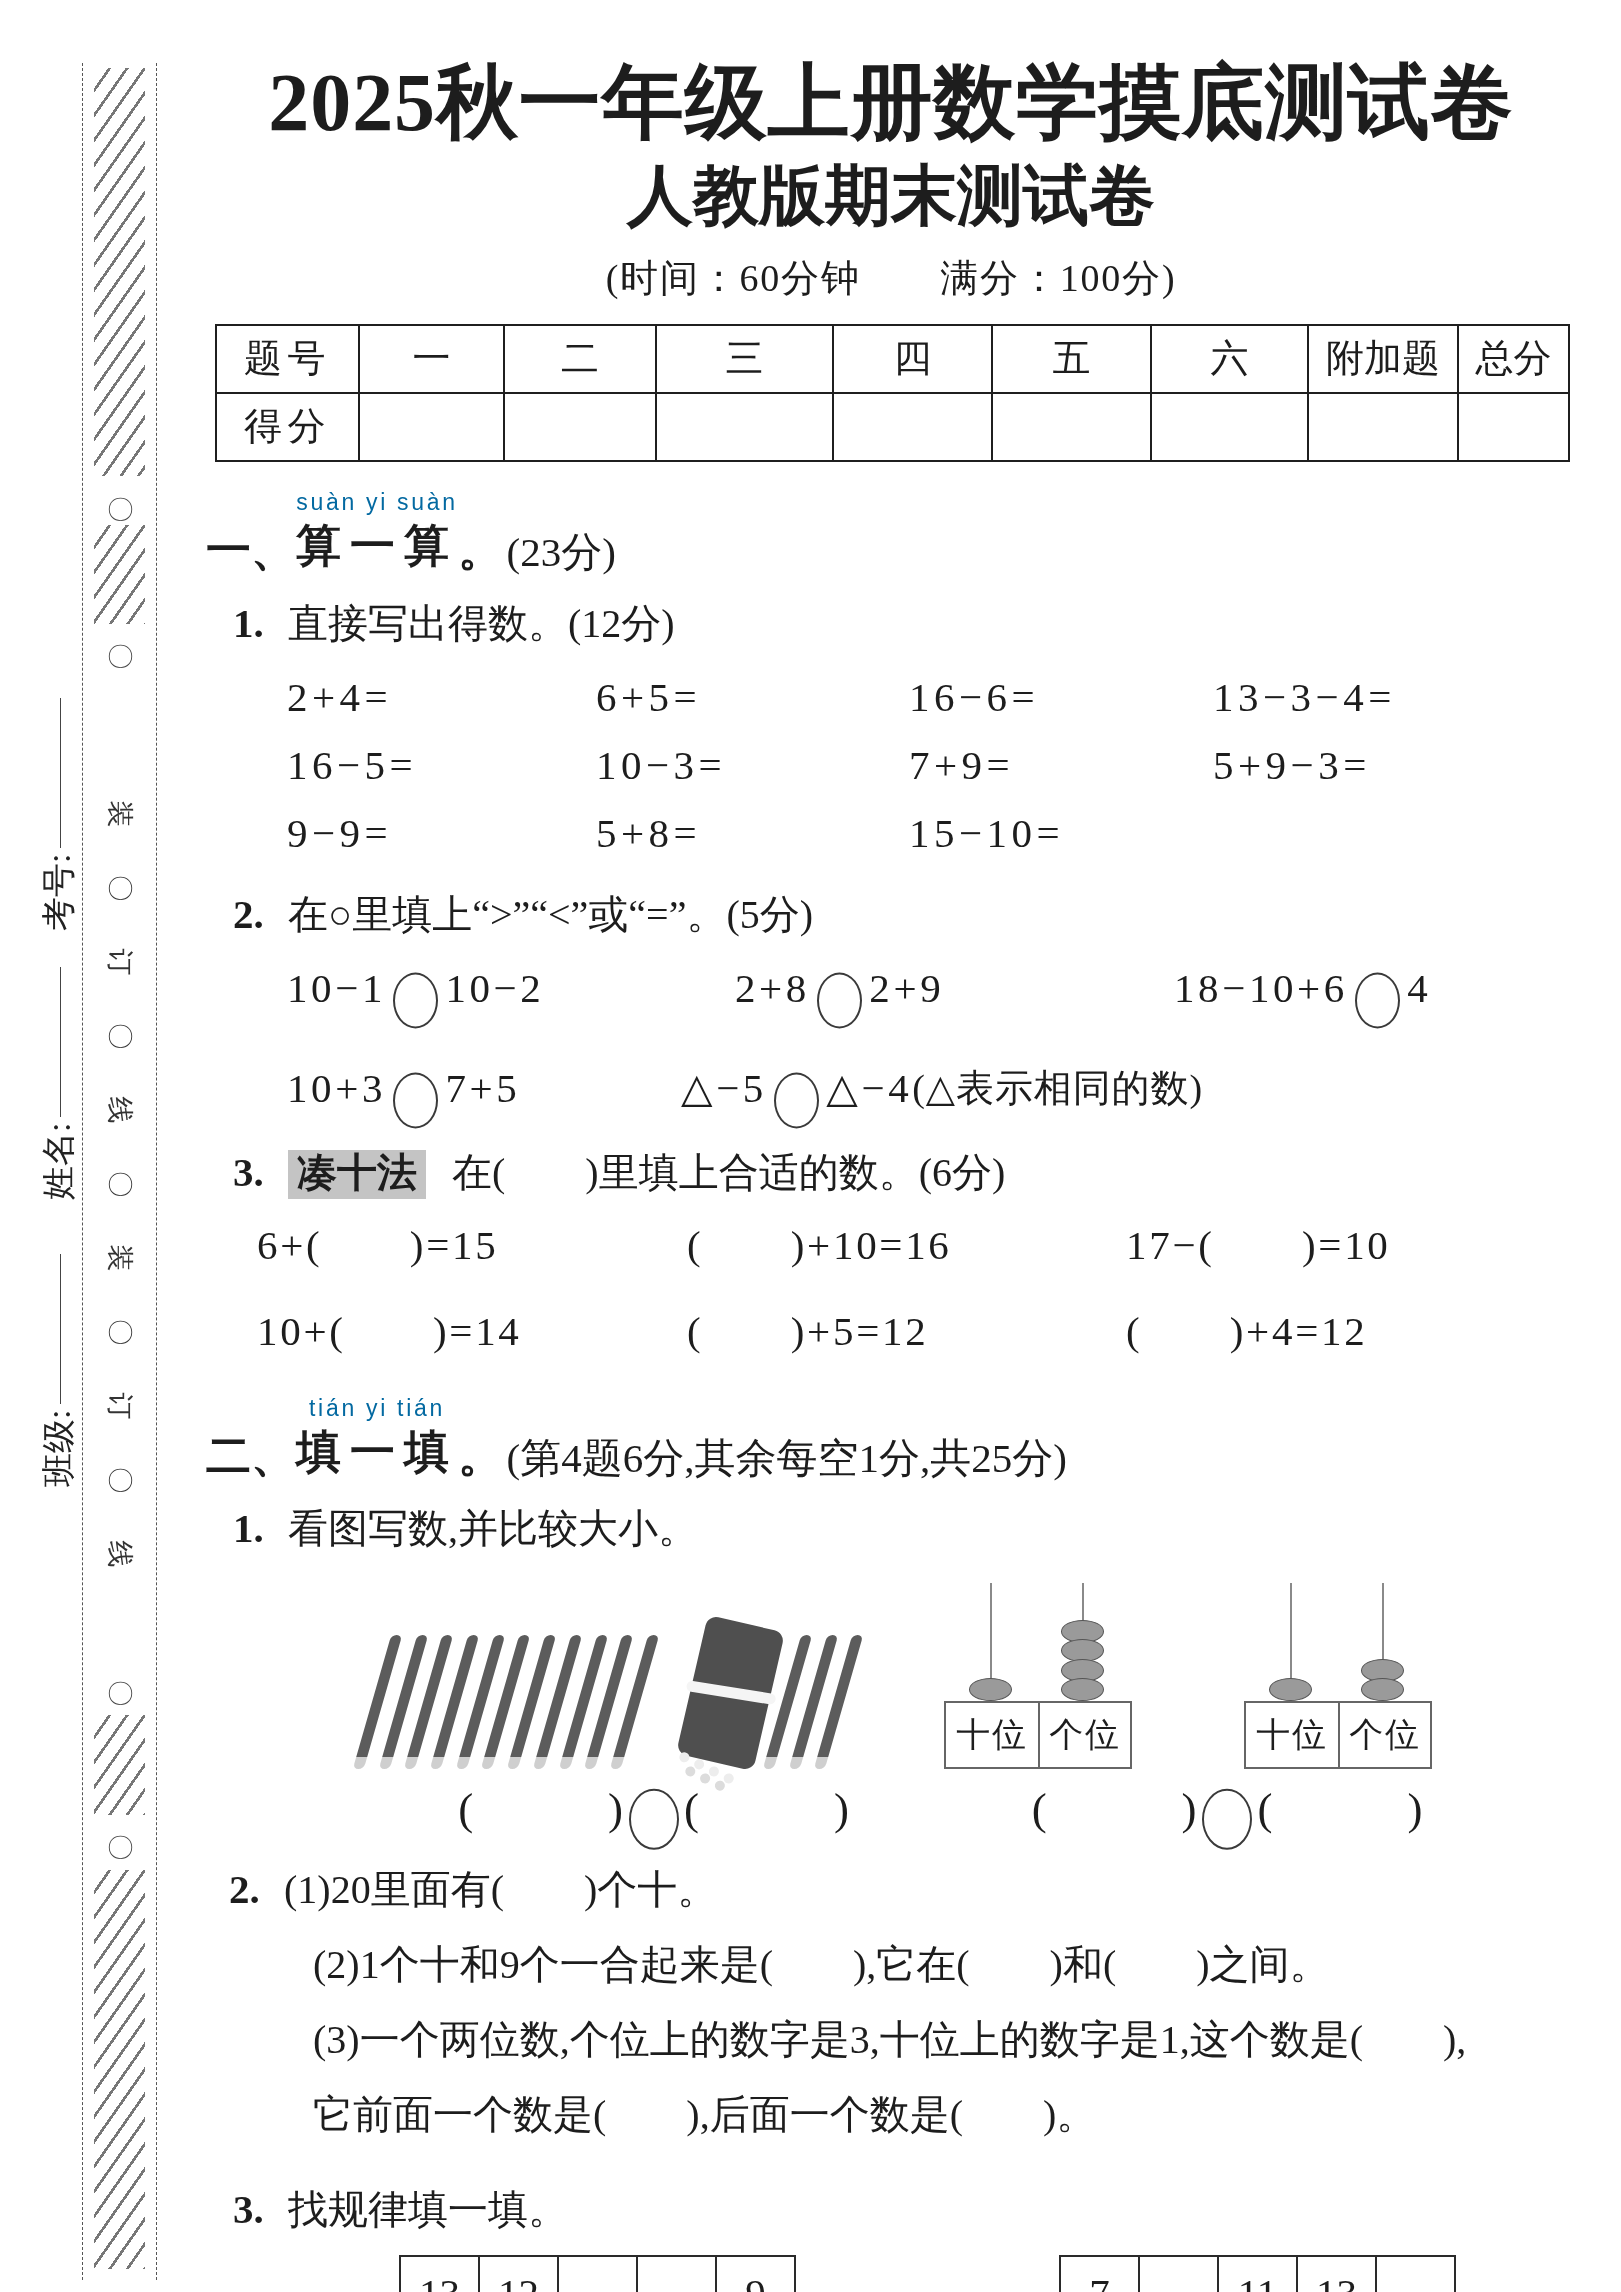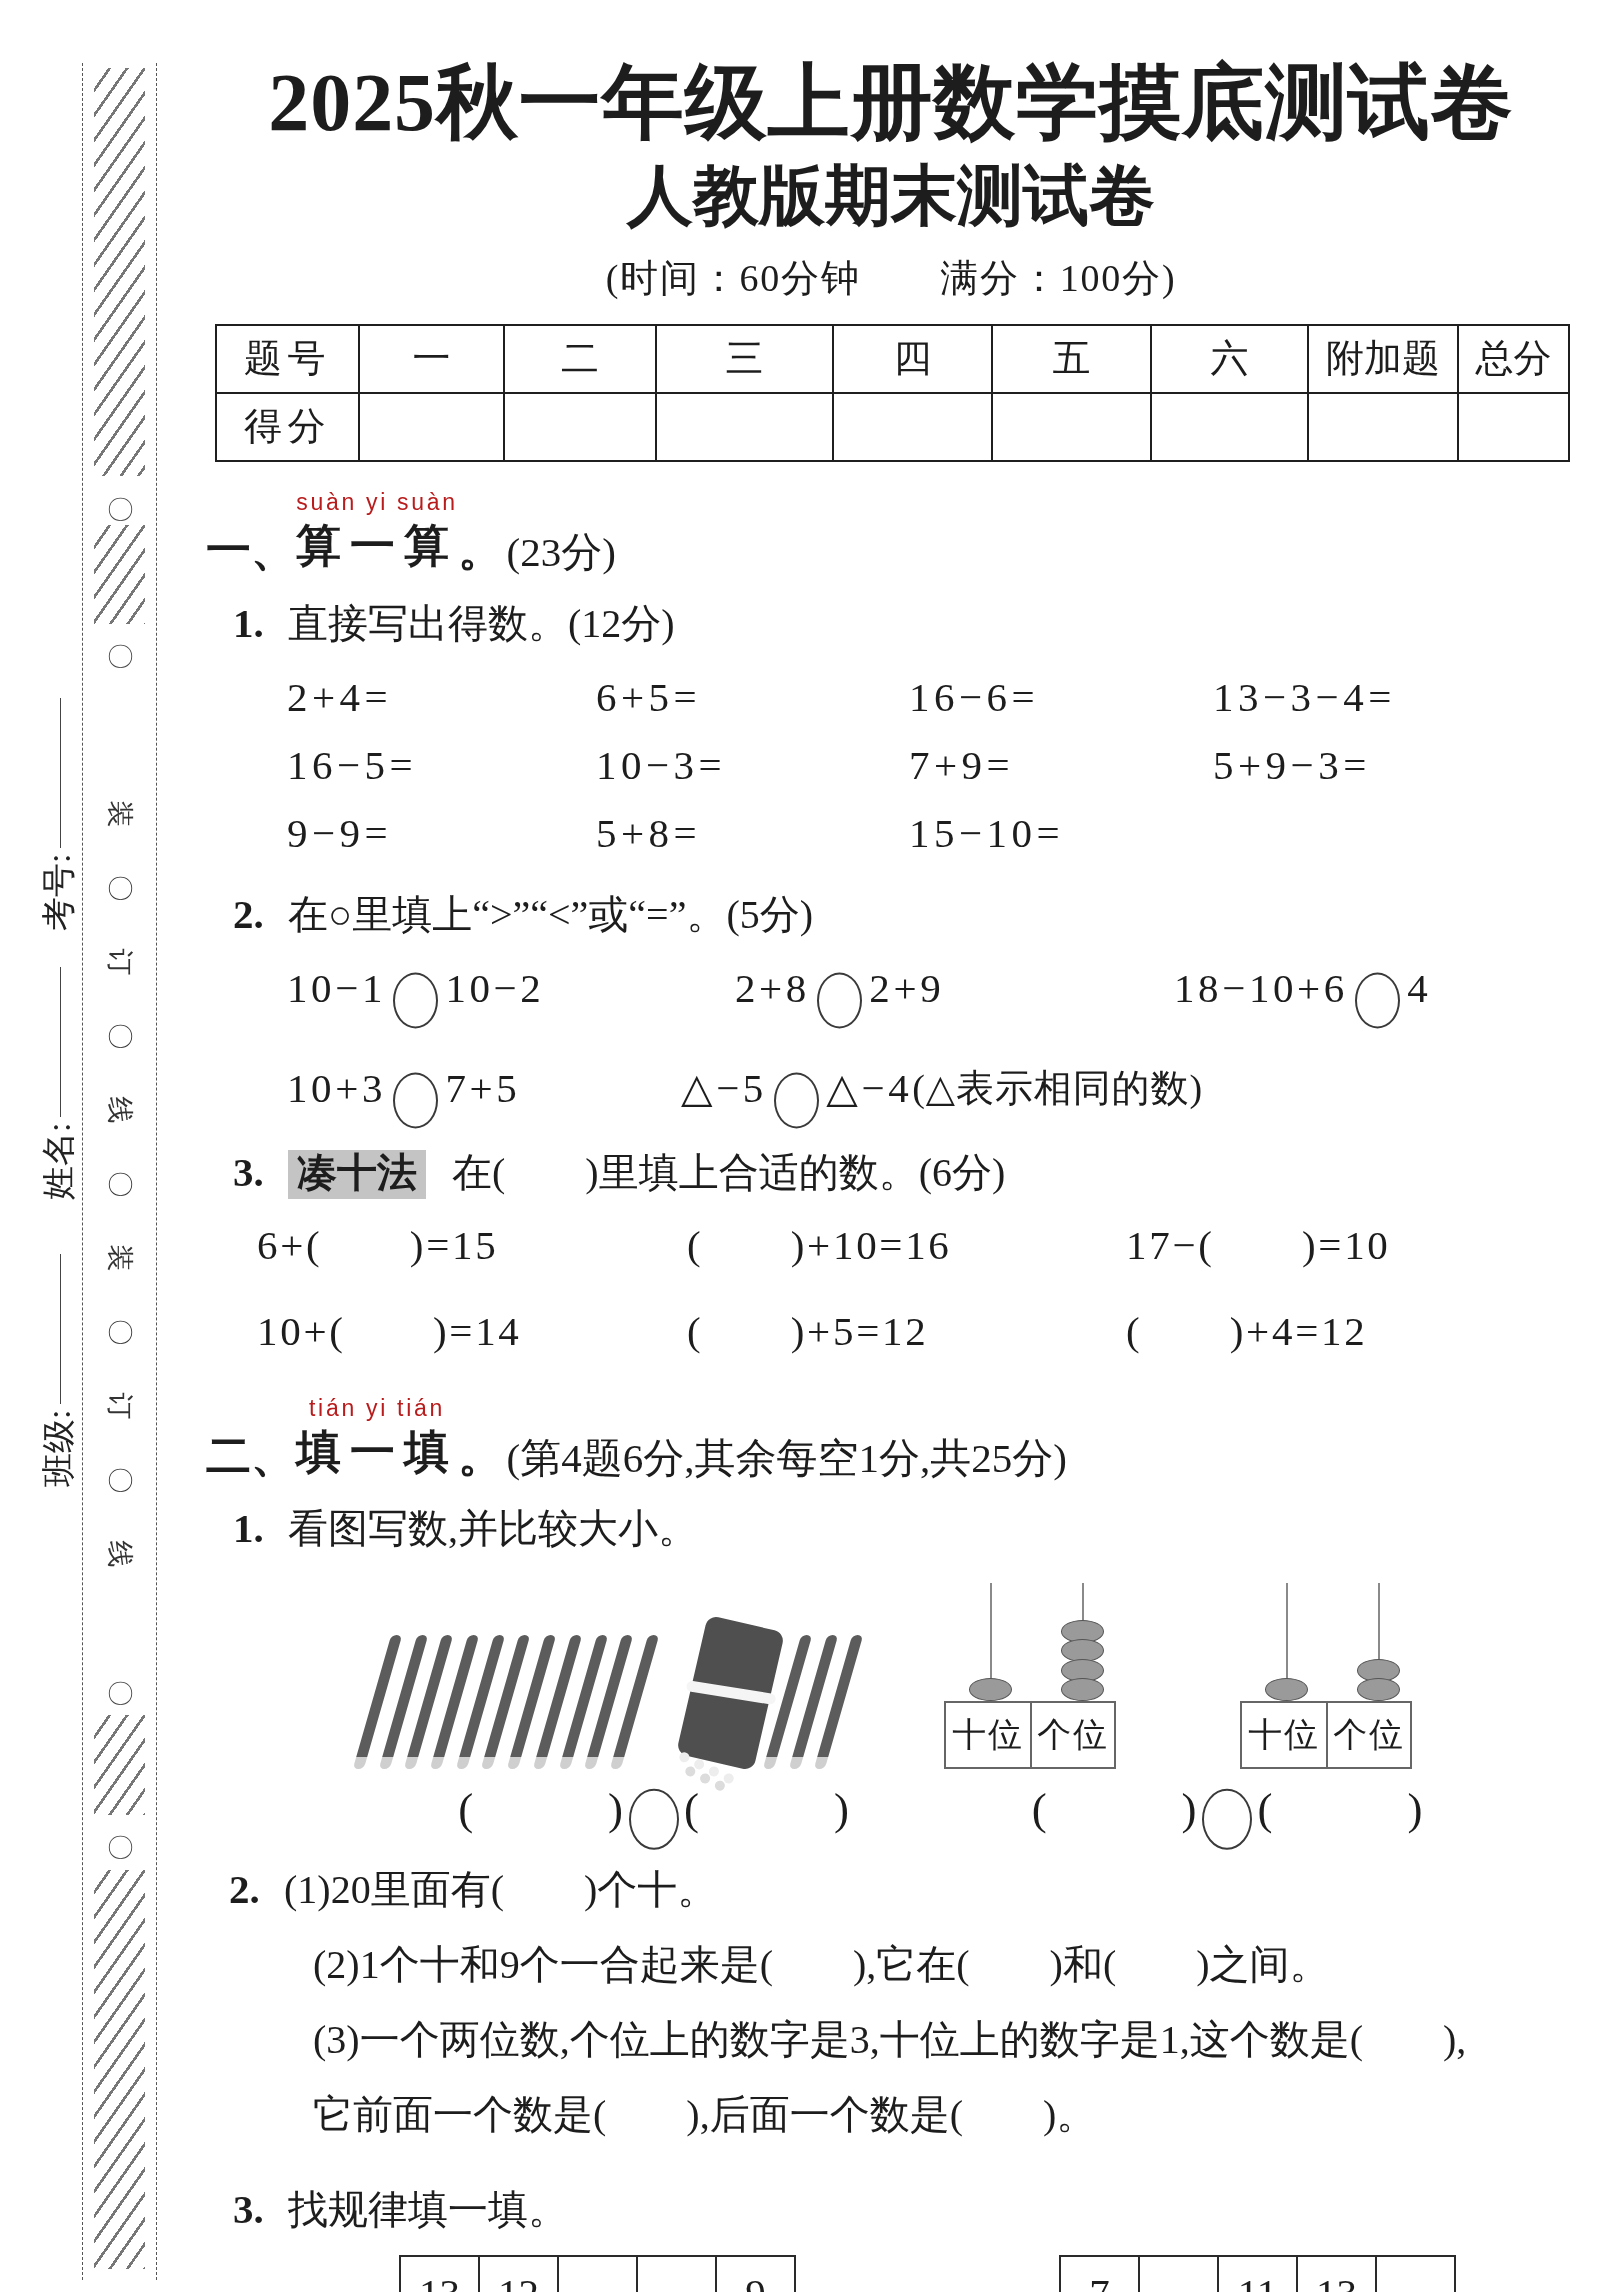--- a/index.html
+++ b/index.html
@@ -50,21 +50,21 @@
   table.score { border-collapse:collapse; margin:19.7px 0 0 9px; table-layout:fixed; width:1354px; }
   table.score td {
     border:2.7px solid #1f1f1f; height:68px; text-align:center; font-size:38px; background:#fff;
   }
   td.wide-label { letter-spacing:5.4px; }
 
   .sec-head { display:flex; align-items:flex-end; margin-top:27px; font-size:45px; font-weight:700; }
   .sec-num { line-height:1.1; }
   .ruby { display:inline-block; text-align:center; }
   .py { display:block; font-size:23px; font-weight:400; letter-spacing:2.7px;
-        font-family:"Liberation Sans","DejaVu Sans",sans-serif; color:#b91c1c; }
+        font-family:"Liberation Sans","DejaVu Sans",sans-serif; color:#0369a1; }
   .rbchars { display:block; font-size:45px; letter-spacing:9px; }
   .sec-pts { font-weight:400; font-size:41px; margin-left:3.6px; line-height:1.15; }
 
   .q-line { margin:19.7px 0 0 27px; font-size:40px; }
   .q-num { font-weight:700; font-size:41px; margin-right:14.3px; }
 
   .problems {
     display:grid; grid-template-columns:309px 313px 304px auto;
     margin:12.5px 0 0 81px; font-size:41px; line-height:68px; letter-spacing:4.5px;
   }
@@ -118,21 +118,21 @@
   .rods { display:flex; }
   .rodcol {
     position:relative; width:92px; height:118px;
     display:flex; flex-direction:column; justify-content:flex-end; align-items:center;
   }
   .rodcol::before { content:""; position:absolute; top:0; bottom:0; left:50%; width:2.2px; background:#8a8a8a; }
   .bead {
     width:43px; height:23px; background:#9a9a9a; border:1.8px solid #555;
     border-radius:50%; margin-top:-3.6px; z-index:1; flex:none;
   }
-  .pv-box { display:flex; border:2.7px solid #666; background:#fff; width:172px; }
+  .pv-box { display:flex; border:2.7px solid #666; background:#fff; width:188px; }
   .pv-cell {
     width:92px; height:64px; display:flex; align-items:center; justify-content:center;
     font-size:34px; letter-spacing:1.8px;
   }
   .pv-cell + .pv-cell { border-left:2.7px solid #666; }
 
   .ans-row { display:flex; align-items:center; margin:9px 0 0 0; font-size:45px; }
   .ans-group { display:flex; align-items:center; justify-content:center; }
   .ans-left  { width:627px; margin-left:134px; }
   .ans-right { width:430px; margin-left:45px; }

